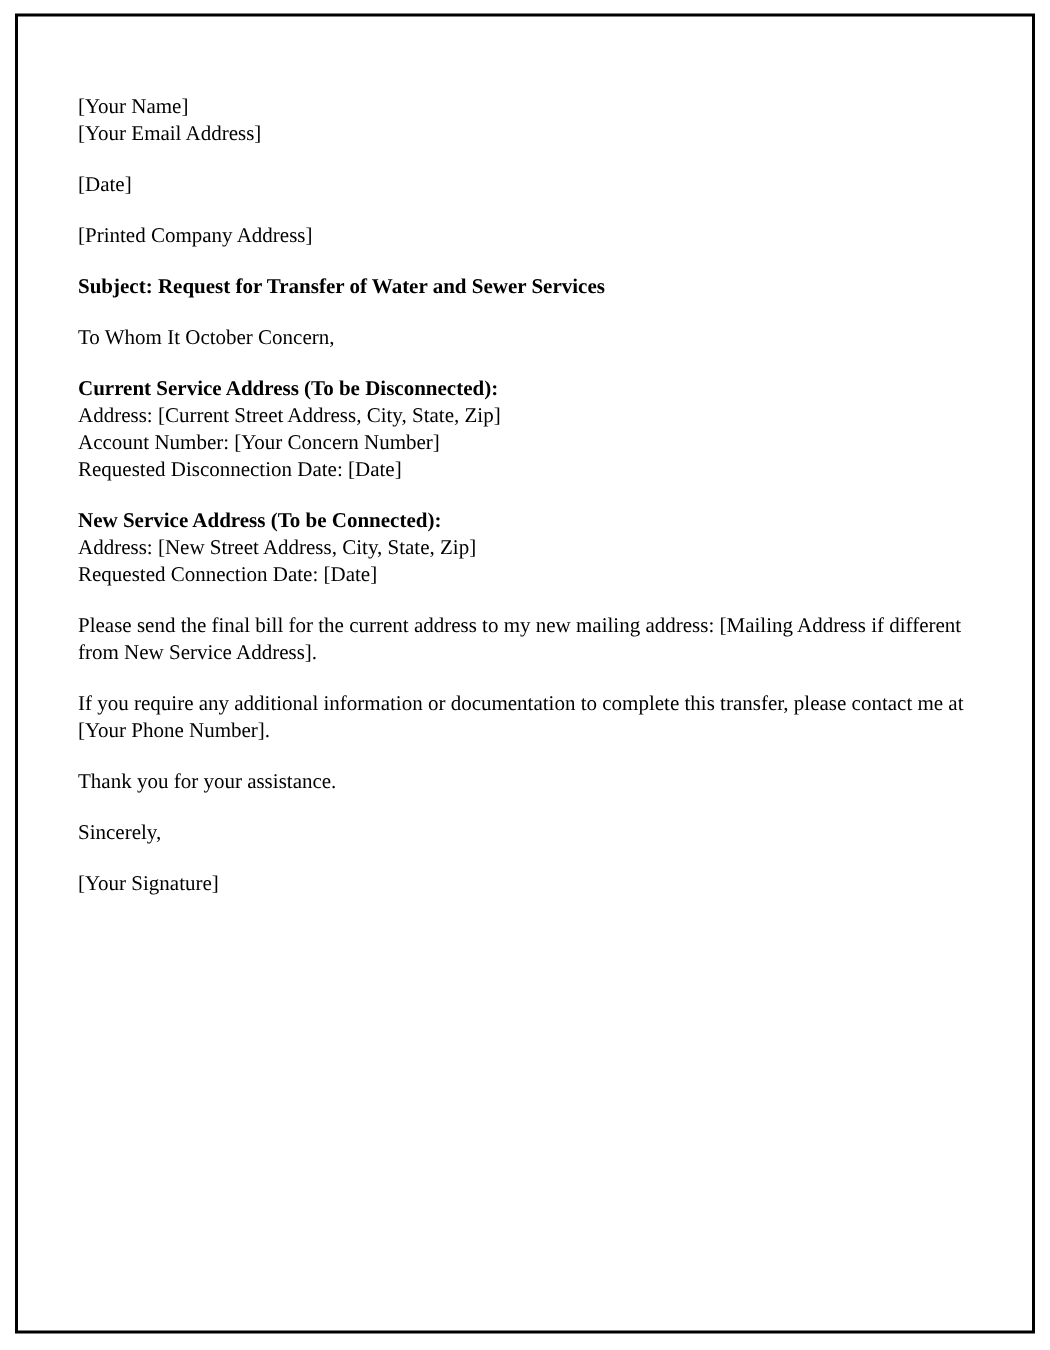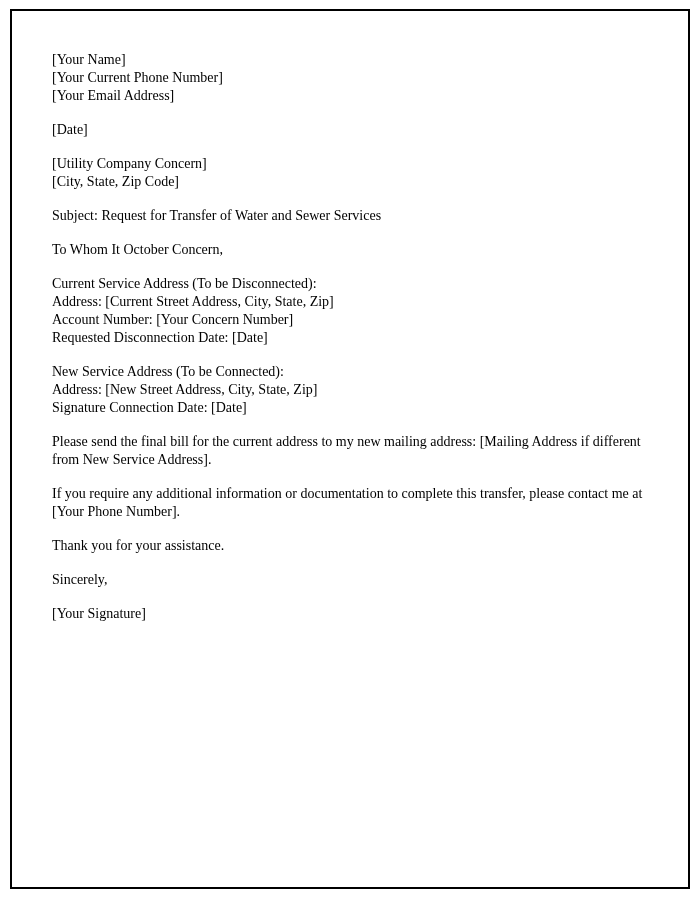--- a/index.html
+++ b/index.html
@@ -8,48 +8,46 @@
     padding: 0;
     background: #ffffff;
     font-family: "Liberation Serif", "DejaVu Serif", serif;
   }
   .page {
     width: 680px;
     min-height: 880px;
     margin: 9px auto;
     border: 2px solid #000000;
     background: #ffffff;
-    padding: 40px 44px 40px 40px;
+    padding: 52px 44px 40px 40px;
     color: #000000;
     font-size: 14px;
     line-height: 18px;
   }
   .block { margin: 0 0 16px 0; }
   .line { margin: 0; }
-  .bold { font-weight: normal; }
+  .bold { font-weight: bold; }
   p { margin: 0; }
 </style>
 </head>
 <body>
 
 <div class="page">
 
   <div class="block">
     <p class="line">[Your Name]</p>
-    <p class="line">[Your Current Phone Number]</p>
     <p class="line">[Your Email Address]</p>
   </div>
 
   <div class="block">
     <p class="line">[Date]</p>
   </div>
 
   <div class="block">
-    <p class="line">[Utility Company Concern]</p>
-    <p class="line">[City, State, Zip Code]</p>
+    <p class="line">[Printed Company Address]</p>
   </div>
 
   <div class="block">
     <p class="line bold">Subject: Request for Transfer of Water and Sewer Services</p>
   </div>
 
   <div class="block">
     <p class="line">To Whom It October Concern,</p>
   </div>
 
@@ -57,21 +55,21 @@
   <div class="block">
     <p class="line bold">Current Service Address (To be Disconnected):</p>
     <p class="line">Address: [Current Street Address, City, State, Zip]</p>
     <p class="line">Account Number: [Your Concern Number]</p>
     <p class="line">Requested Disconnection Date: [Date]</p>
   </div>
 
   <div class="block">
     <p class="line bold">New Service Address (To be Connected):</p>
     <p class="line">Address: [New Street Address, City, State, Zip]</p>
-    <p class="line">Signature Connection Date: [Date]</p>
+    <p class="line">Requested Connection Date: [Date]</p>
   </div>
 
   <div class="block">
     <p>Please send the final bill for the current address to my new mailing address: [Mailing Address if different from New Service Address].</p>
   </div>
 
   <div class="block">
     <p>If you require any additional information or documentation to complete this transfer, please contact me at [Your Phone Number].</p>
   </div>
 

